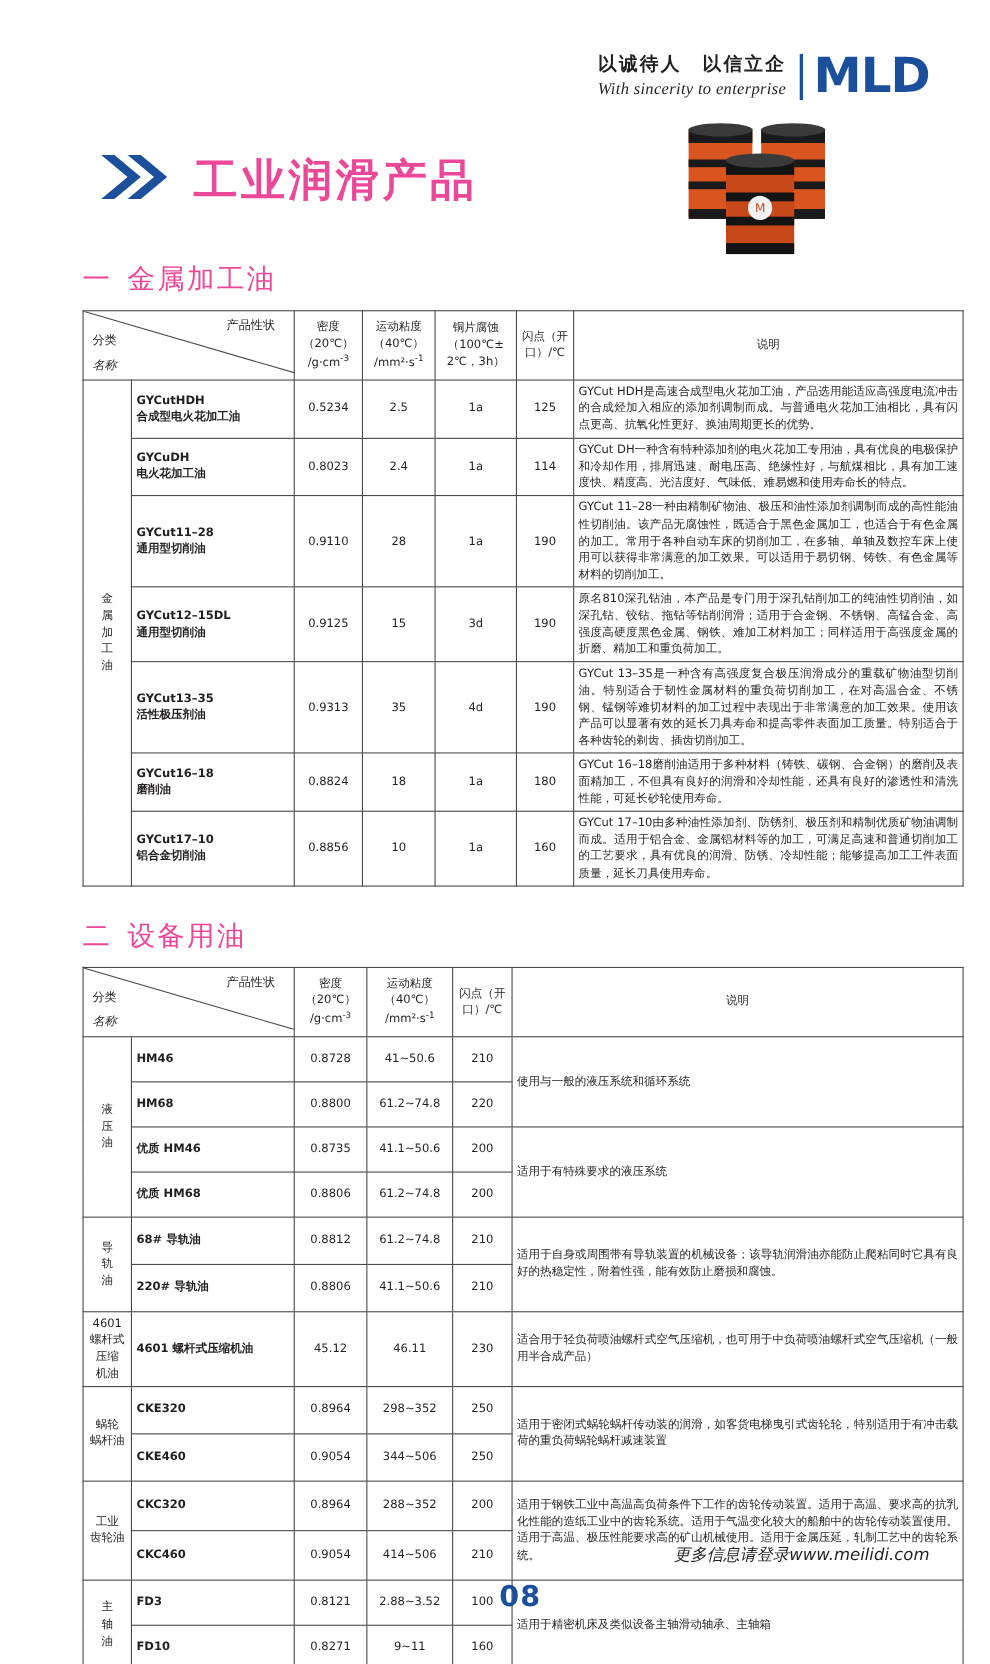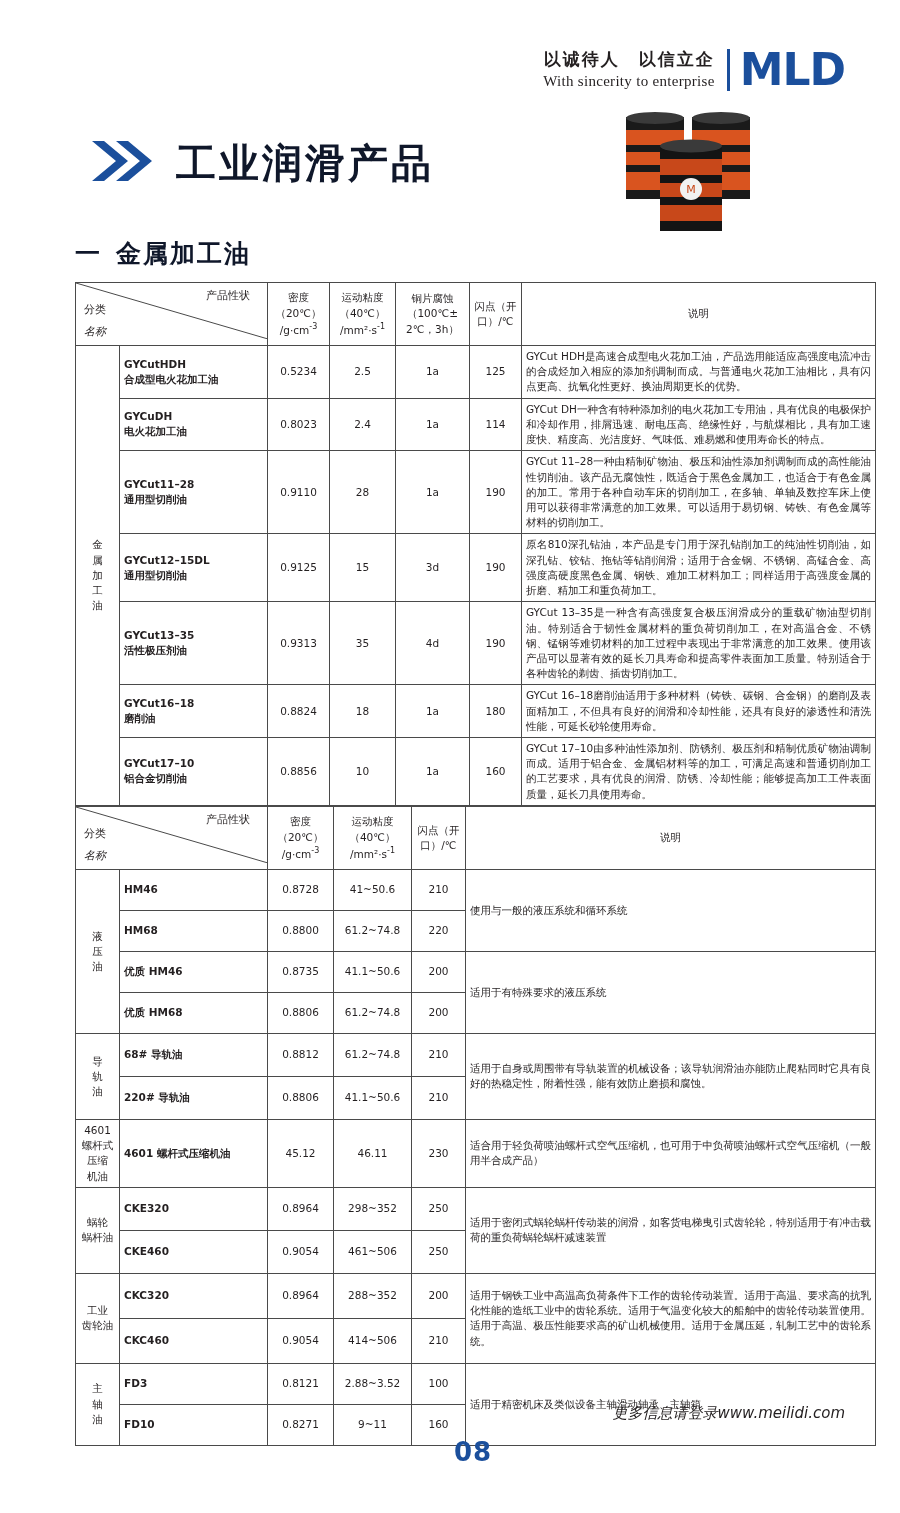--- a/index.html
+++ b/index.html
@@ -45,20 +45,21 @@
     font-size: 17px;
     font-weight: bold;
     color: #231f20;
     letter-spacing: 2px;
     line-height: 1.35;
     white-space: nowrap;
   }
   .slogan-en {
     font-family: "Liberation Serif", serif;
     font-size: 15px;
+    font-style: italic;
     color: #231f20;
     letter-spacing: 0.3px;
     line-height: 1.4;
     white-space: nowrap;
   }
   .logo-rule {
     width: 3px;
     height: 42px;
     background: #1b4f9c;
     margin-right: 10px;
@@ -85,38 +86,38 @@
     align-items: center;
   }
   .chev {
     display: inline-block;
     margin-right: 22px;
   }
   .main-title {
     font-family: "DejaVu Sans", sans-serif;
     font-size: 40px;
     font-weight: bold;
-    color: #0f172a;
+    color: #ec4899;
     letter-spacing: 3px;
     line-height: 1;
   }
   .drums {
     position: absolute;
     right: 40px;
     top: -10px;
     width: 185px;
     height: 130px;
   }
 
   
   .section-title {
     font-family: "DejaVu Sans", sans-serif;
     font-size: 25px;
-    font-weight: bold;
-    color: #0f172a;
+    font-weight: normal;
+    color: #ec4899;
     letter-spacing: 2px;
     margin: 4px 0 12px 20px;
   }
   .section-title .num { margin-right: 14px; }
 
   
   table.spec {
     border-collapse: collapse;
     width: 800px;
     margin: 0 0 0 20px;
@@ -350,20 +351,23 @@
         <td class="name-cell">GYCut17–10<br>铝合金切削油</td>
         <td class="num-cell">0.8856</td>
         <td class="num-cell">10</td>
         <td class="num-cell">1a</td>
         <td class="num-cell">160</td>
         <td class="desc-cell">GYCut 17–10由多种油性添加剂、防锈剂、极压剂和精制优质矿物油调制而成。适用于铝合金、金属铝材料等的加工，可满足高速和普通切削加工的工艺要求，具有优良的润滑、防锈、冷却性能；能够提高加工工件表面质量，延长刀具使用寿命。</td>
       </tr>
     </tbody>
   </table>
 
+  <div class="section-title" style="margin-top:28px;">
+    <span class="num">二</span><span>设备用油</span>
+  </div>
 
   <table class="spec">
     <colgroup>
       <col style="width:44px">
         <col style="width:148px">
         <col style="width:66px">
       <col style="width:78px">
         <col style="width:54px">
         <col style="width:410px">
     </colgroup>
@@ -441,21 +445,21 @@
         <td class="cat-cell" rowspan="2">蜗轮<br>蜗杆油</td>
         <td class="name-cell" style="height:36px">CKE320</td>
         <td class="num-cell">0.8964</td>
         <td class="num-cell">298~352</td>
         <td class="num-cell">250</td>
         <td class="desc-cell" rowspan="2">适用于密闭式蜗轮蜗杆传动装的润滑，如客货电梯曳引式齿轮轮，特别适用于有冲击载荷的重负荷蜗轮蜗杆减速装置</td>
       </tr>
       <tr>
         <td class="name-cell" style="height:36px">CKE460</td>
         <td class="num-cell">0.9054</td>
-        <td class="num-cell">461~506</td>
+        <td class="num-cell">344~506</td>
         <td class="num-cell">250</td>
       </tr>
 
       <tr>
         <td class="cat-cell" rowspan="2">工业<br>齿轮油</td>
         <td class="name-cell" style="height:38px">CKC320</td>
         <td class="num-cell">0.8964</td>
         <td class="num-cell">288~352</td>
         <td class="num-cell">200</td>
         <td class="desc-cell" rowspan="2">适用于钢铁工业中高温高负荷条件下工作的齿轮传动装置。适用于高温、要求高的抗乳化性能的造纸工业中的齿轮系统。适用于气温变化较大的船舶中的齿轮传动装置使用。适用于高温、极压性能要求高的矿山机械使用。适用于金属压延，轧制工艺中的齿轮系统。</td>

